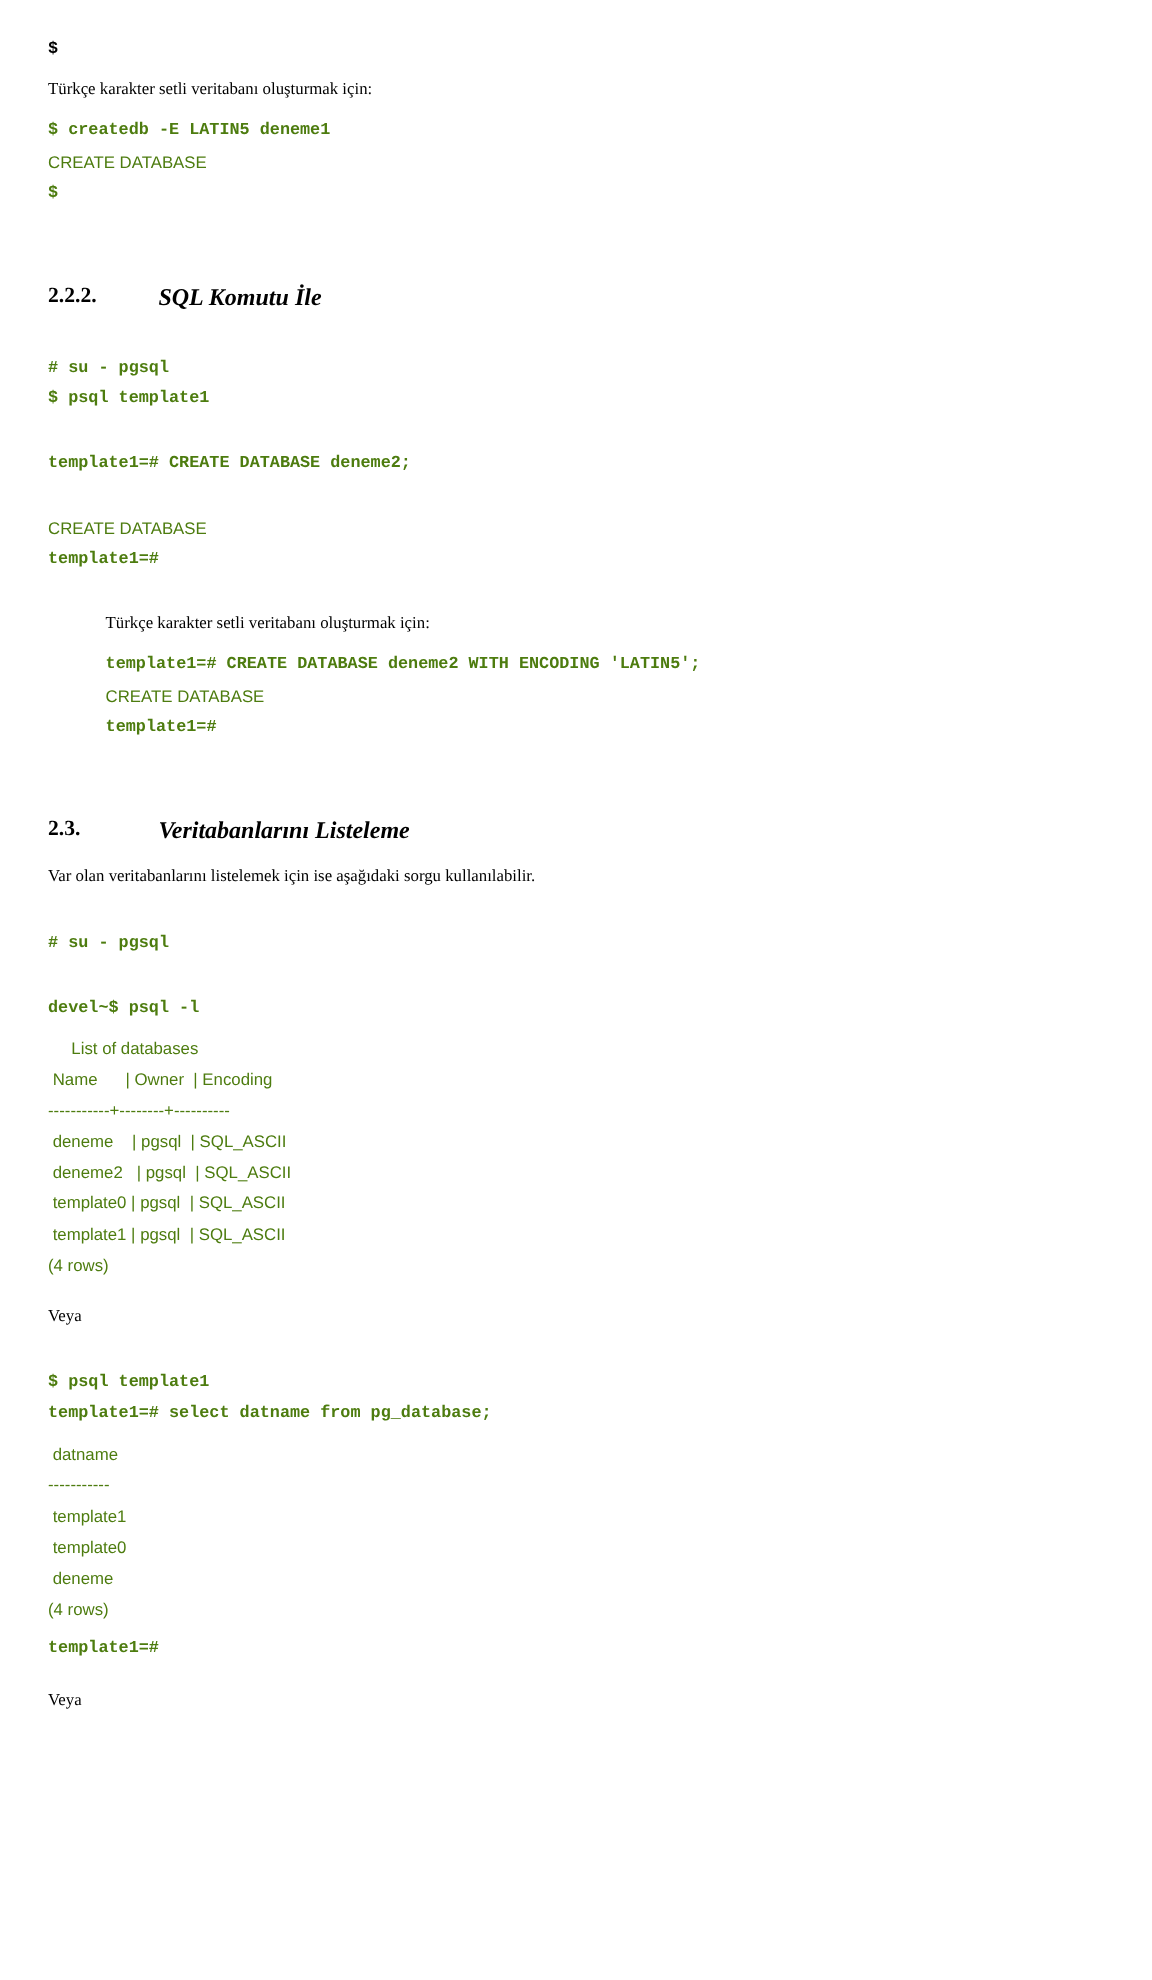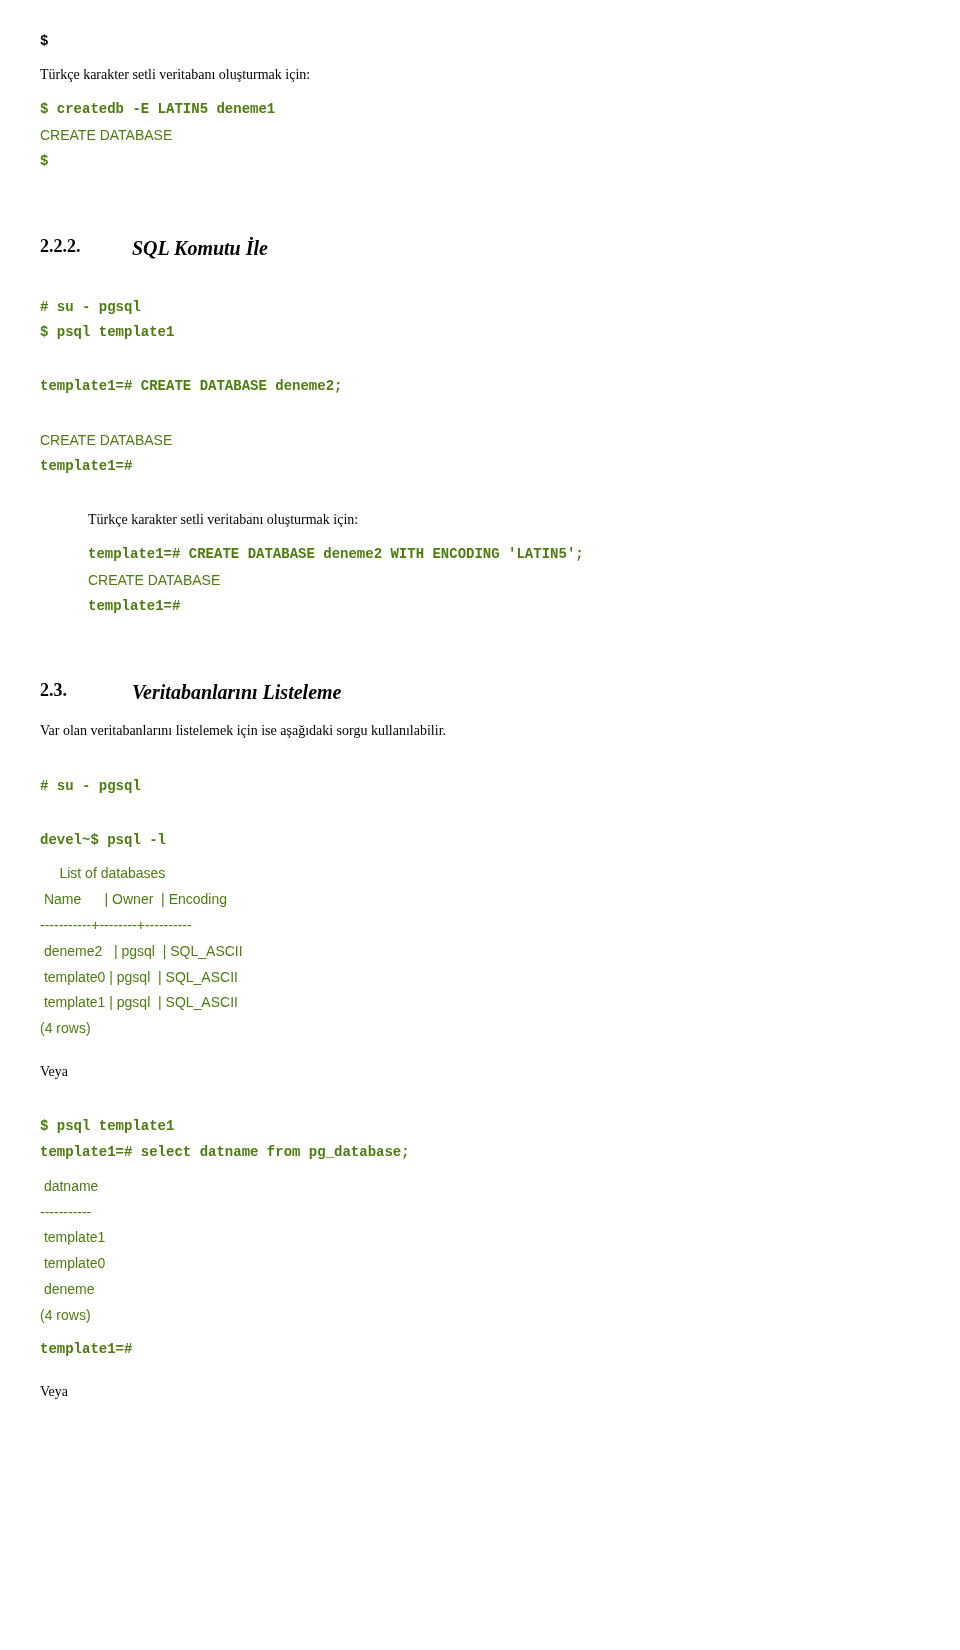--- a/index.html
+++ b/index.html
@@ -163,20 +163,21 @@
 <div class="spacer"></div>
 
 <div class="code-area">
   <span class="code-block code-bold">devel~$ psql -l</span>
 </div>
 
 <div class="code-area">
   <span class="code-block code-normal">     List of databases</span>
   <span class="code-block code-normal"> Name      | Owner  | Encoding</span>
   <span class="code-block code-normal">-----------+--------+----------</span>
+  <span class="code-block code-normal"> deneme    | pgsql  | SQL_ASCII</span>
   <span class="code-block code-normal"> deneme2   | pgsql  | SQL_ASCII</span>
   <span class="code-block code-normal"> template0 | pgsql  | SQL_ASCII</span>
   <span class="code-block code-normal"> template1 | pgsql  | SQL_ASCII</span>
   <span class="code-block code-normal">(4 rows)</span>
 </div>
 
 <div class="spacer"></div>
 
 <p class="paragraph">Veya</p>
 

